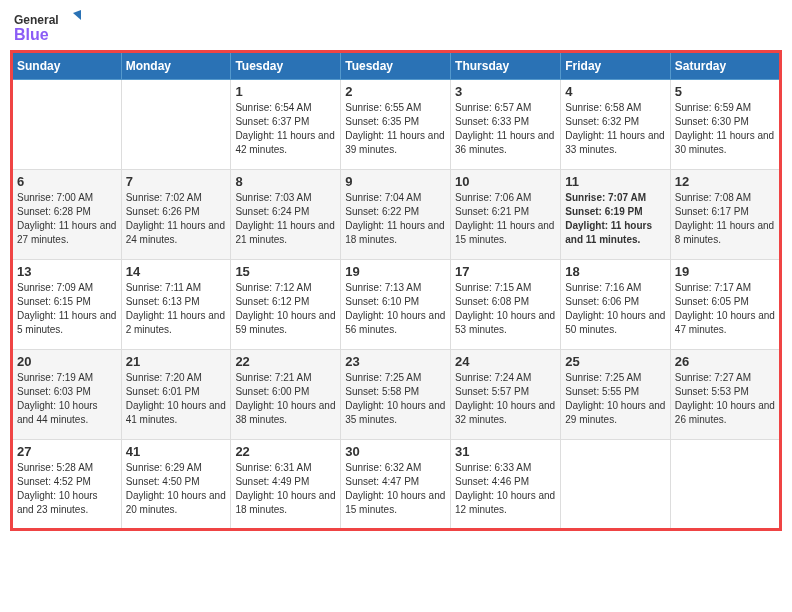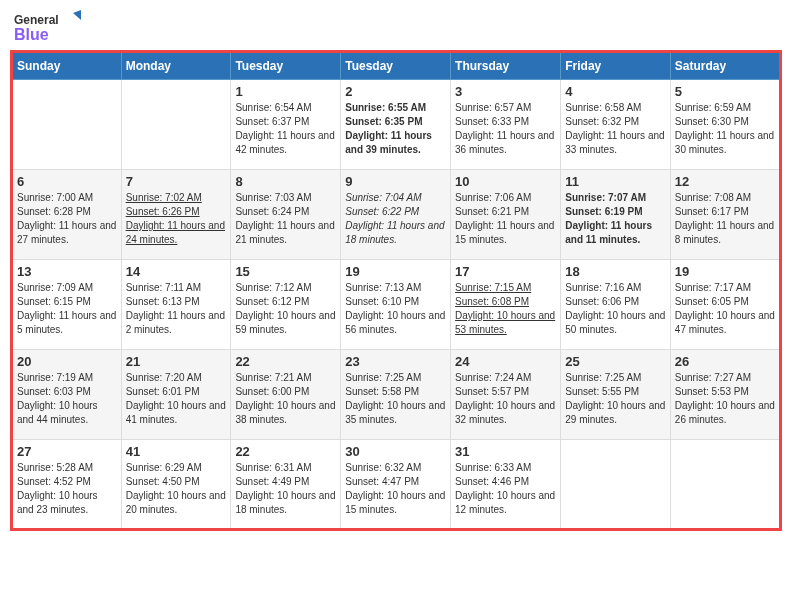--- a/index.html
+++ b/index.html
@@ -113,21 +113,21 @@
         <td class="empty-cell"></td>
         <td class="empty-cell"></td>
         <td>
           <div class="day-number">1</div>
           <div class="day-info" style="white-space: pre-line;">Sunrise: 6:54 AM
 Sunset: 6:37 PM
 Daylight: 11 hours and 42 minutes.</div>
         </td>
         <td>
           <div class="day-number">2</div>
-          <div class="day-info" style="white-space: pre-line; font-weight: bold;">Sunrise: 6:55 AM
+          <div class="day-info" style="white-space: pre-line;">Sunrise: 6:55 AM
 Sunset: 6:35 PM
 Daylight: 11 hours and 39 minutes.</div>
         </td>
         <td>
           <div class="day-number">3</div>
           <div class="day-info" style="white-space: pre-line;">Sunrise: 6:57 AM
 Sunset: 6:33 PM
 Daylight: 11 hours and 36 minutes.</div>
         </td>
         <td>
@@ -145,33 +145,33 @@
       </tr>
       <tr>
         <td>
           <div class="day-number">6</div>
           <div class="day-info" style="white-space: pre-line;">Sunrise: 7:00 AM
 Sunset: 6:28 PM
 Daylight: 11 hours and 27 minutes.</div>
         </td>
         <td>
           <div class="day-number">7</div>
-          <div class="day-info" style="white-space: pre-line; text-decoration: underline;">Sunrise: 7:02 AM
+          <div class="day-info" style="white-space: pre-line;">Sunrise: 7:02 AM
 Sunset: 6:26 PM
 Daylight: 11 hours and 24 minutes.</div>
         </td>
         <td>
           <div class="day-number">8</div>
           <div class="day-info" style="white-space: pre-line;">Sunrise: 7:03 AM
 Sunset: 6:24 PM
 Daylight: 11 hours and 21 minutes.</div>
         </td>
         <td>
           <div class="day-number">9</div>
-          <div class="day-info" style="white-space: pre-line; font-style: italic;">Sunrise: 7:04 AM
+          <div class="day-info" style="white-space: pre-line;">Sunrise: 7:04 AM
 Sunset: 6:22 PM
 Daylight: 11 hours and 18 minutes.</div>
         </td>
         <td>
           <div class="day-number">10</div>
           <div class="day-info" style="white-space: pre-line;">Sunrise: 7:06 AM
 Sunset: 6:21 PM
 Daylight: 11 hours and 15 minutes.</div>
         </td>
         <td>
@@ -207,21 +207,21 @@
 Daylight: 10 hours and 59 minutes.</div>
         </td>
         <td>
           <div class="day-number">19</div>
           <div class="day-info" style="white-space: pre-line;">Sunrise: 7:13 AM
 Sunset: 6:10 PM
 Daylight: 10 hours and 56 minutes.</div>
         </td>
         <td>
           <div class="day-number">17</div>
-          <div class="day-info" style="white-space: pre-line; text-decoration: underline;">Sunrise: 7:15 AM
+          <div class="day-info" style="white-space: pre-line;">Sunrise: 7:15 AM
 Sunset: 6:08 PM
 Daylight: 10 hours and 53 minutes.</div>
         </td>
         <td>
           <div class="day-number">18</div>
           <div class="day-info" style="white-space: pre-line;">Sunrise: 7:16 AM
 Sunset: 6:06 PM
 Daylight: 10 hours and 50 minutes.</div>
         </td>
         <td>

